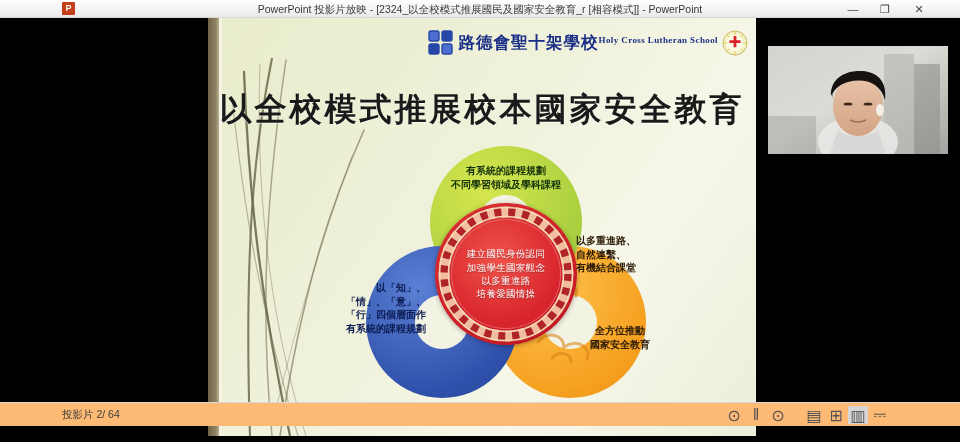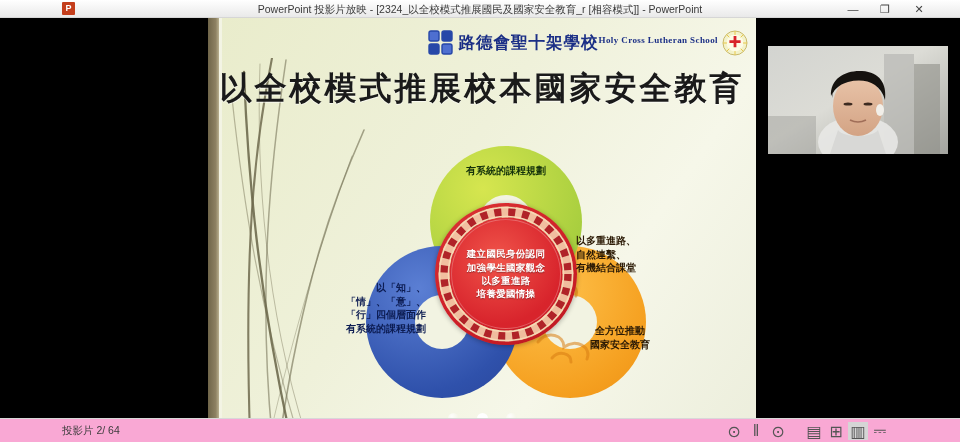--- a/index.html
+++ b/index.html
@@ -73,21 +73,21 @@
   }
   #logo-en{
     font-size:9px; font-weight:bold; color:#1b2f86; letter-spacing:.4px;
     font-family:"Liberation Serif","DejaVu Serif",serif;
     margin-top:1px;
   }
   #logo-seal{ width:26px; height:26px; position:relative; }
 
   
   #slide-title{
-    position:absolute; left:0; right:0; top:49px; text-align:center;
+    position:absolute; left:0; right:0; top:70px; text-align:center;
     font-size:32px; font-weight:bold; color:#1a1a1a; letter-spacing:3px;
     font-family:"DejaVu Sans","Liberation Sans",sans-serif;
     text-shadow:0 1px 0 rgba(255,255,255,.6);
   }
 
   
   #venn{ position:absolute; left:158px; top:128px; width:280px; height:250px; }
   .ring{ position:absolute; width:152px; height:152px; border-radius:50%; }
   .ring::after{
     content:""; position:absolute; left:50%; top:50%;
@@ -100,21 +100,21 @@
   #ring-top{ z-index:2; }
   #ring-left{ z-index:3; }
   #ring-right{ z-index:1; }
 
   
   #center{
     position:absolute; left:69px; top:57px; width:142px; height:142px;
     border-radius:50%; z-index:6;
     background:radial-gradient(circle at 42% 36%,#e8453f,#cf1f28 62%,#a9121c);
     box-shadow:0 1px 5px rgba(0,0,0,.3);
-    display:flex; align-items:center; justify-content:center;font-weight:bold;
+    display:flex; align-items:center; justify-content:center;
   }
   #center-inner{
     width:110px; height:110px; border-radius:50%;
     background:radial-gradient(circle at 42% 36%,#f0544a,#d8242c 70%);
     border:1px solid rgba(255,255,255,.25);
     display:flex; align-items:center; justify-content:center;
   }
   #center-text{
     color:#fff; font-size:9.5px; line-height:1.42; text-align:center;
     font-family:"DejaVu Sans","Liberation Sans",sans-serif;
@@ -154,22 +154,22 @@
     background:#000; overflow:hidden;
   }
   #webcam-video{
     position:absolute; left:12px; top:10px; width:180px; height:108px;
     background:linear-gradient(160deg,#cfd0cc 0%,#dcdcd8 30%,#bfc0bb 60%,#9fa09b 100%);
     overflow:hidden;
   }
 
   
   #statusbar{
-    position:absolute; left:0; bottom:0; width:960px; height:24px;
-    background:#f9a8d4; border-top:1px solid #d8d8d8;
+    position:absolute; left:0; bottom:16px; width:960px; height:24px;
+    background:#fdba74; border-top:1px solid #d8d8d8;
     display:flex; align-items:center;
   }
   #slide-counter{
     margin-left:62px; font-size:10.5px; color:#3c3c3c; white-space:nowrap;
   }
   #sb-right{
     position:absolute; right:70px; top:0; height:24px;
     display:flex; align-items:center; gap:2px;
   }
   .sbtn{
@@ -264,20 +264,21 @@
             <div>建立國民身份認同</div>
             <div>加強學生國家觀念</div>
             <div>以多重進路</div>
             <div>培養愛國情操</div>
           </div>
         </div>
       </div>
 
       <div class="vlabel" id="label-top">
         <div>有系統的課程規劃</div>
+        <div>不同學習領域及學科課程</div>
       </div>
 
       <div class="vlabel" id="label-right">
         <div>以多重進路、</div>
         <div>自然連繫、</div>
         <div>有機結合課堂</div>
       </div>
 
       <div class="vlabel" id="label-bottom">
         <div>全方位推動</div>

